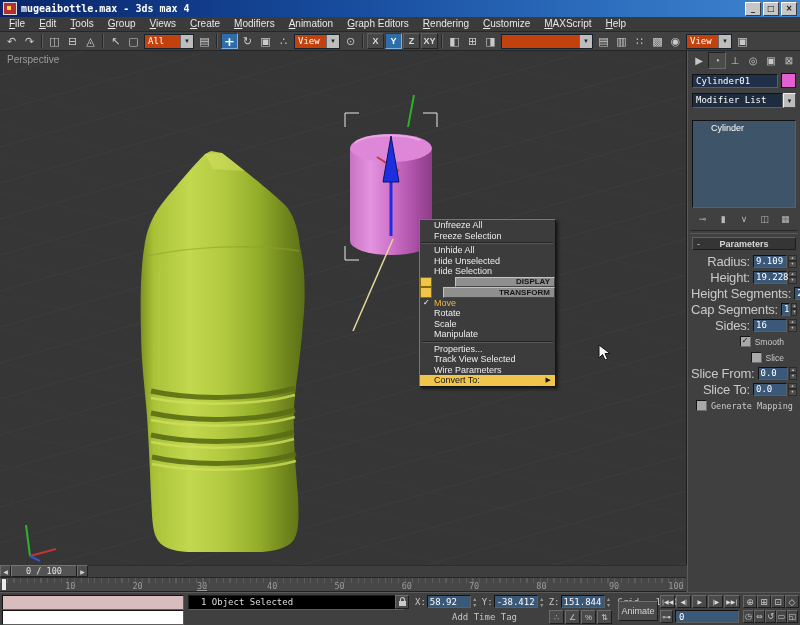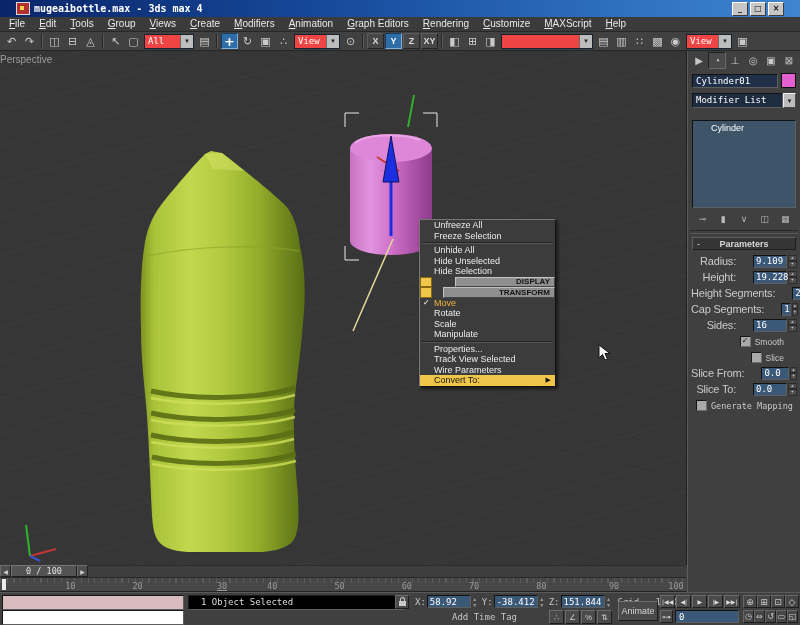--- a/index.html
+++ b/index.html
@@ -1,21 +1,21 @@
 <!DOCTYPE html>
 <html style="--accent: #f0c64a;"><head>
 <meta charset="utf-8">
 <style>
   html,body{margin:0;padding:0;background:#1a1a1a}
   #app{position:relative;width:800px;height:625px;background:#404040;overflow:hidden;
        font-family:"Liberation Sans",sans-serif;-webkit-font-smoothing:none}
   
   .titlebar{position:absolute;left:0;top:0;width:800px;height:17px;box-sizing:border-box;
     background:linear-gradient(90deg,#0a2569,#16499a 40%,#2d6dbd 75%,#3f85d0);
-    display:flex;align-items:center;padding:0 16px}
+    display:flex;align-items:center;padding:0 3px}
   .app-icon{width:12px;height:11px;margin-right:4px;background:#b23030;border:1px solid #dcdcdc;position:relative}
   .app-icon::after{content:'';position:absolute;left:3px;top:3px;width:4px;height:4px;background:#f4d348}
   .title-text{flex:1;color:#fff;font:bold 10px "DejaVu Sans Mono",monospace;white-space:nowrap;overflow:hidden}
   .winbtn{width:14px;height:12px;margin-left:2px;background:#c6c6c6;
     border:1px solid;border-color:#ffffff #3c3c3c #3c3c3c #ffffff;
     color:#111;font:bold 8px "DejaVu Sans",sans-serif;display:flex;align-items:center;justify-content:center}
   
   .menubar{position:absolute;left:0;top:17px;width:800px;height:15px;box-sizing:border-box;background:#3b3b3b;
     border-bottom:1px solid #272727;display:flex;align-items:center;padding-left:2px}
   .menu-item{color:#e8e8e8;font-size:10px;padding:1px 7px 2px;white-space:nowrap;cursor:default}
@@ -23,28 +23,28 @@
   
   .toolbar{position:absolute;left:0;top:32px;width:800px;height:19px;box-sizing:border-box;background:#414141;
     border-bottom:1px solid #252525;display:flex;align-items:center;gap:1px;padding:0 3px}
   .tbtn{min-width:17px;height:16px;display:flex;align-items:center;justify-content:center;
     color:#c9c9c9;font:11px "DejaVu Sans",sans-serif;background:transparent;border:1px solid transparent;box-sizing:border-box}
   .tbtn.active{background:#2e6da8;border-color:#173f66 #7fb0dc #7fb0dc #173f66;color:#fff}
   .axis-btn{width:17px;height:16px;display:flex;align-items:center;justify-content:center;box-sizing:border-box;
     color:#dcdcdc;font:bold 9px "Liberation Sans",sans-serif;background:#474747;border:1px solid;border-color:#5e5e5e #242424 #242424 #5e5e5e}
   .axis-btn.active{background:#2e6da8;border-color:#173f66 #7fb0dc #7fb0dc #173f66;color:#fff}
   .tsep{width:1px;height:14px;background:#272727;border-right:1px solid #5a5a5a;margin:0 2px}
-  .tdrop{height:15px;box-sizing:border-box;background:#ef4444;border:1px solid #16232f;display:flex;align-items:stretch;margin:13px 1px}
+  .tdrop{height:15px;box-sizing:border-box;background:#c2410c;border:1px solid #16232f;display:flex;align-items:stretch;margin:13px 1px}
   .tdrop .lbl{flex:1;color:#fff;font:9px "DejaVu Sans Mono",monospace;line-height:13px;padding:0 3px;white-space:nowrap;overflow:hidden}
   .tdrop .arrow{width:12px;background:#bdbdbd;border-left:1px solid #6a6a6a;color:#222;font-size:6px;display:flex;align-items:center;justify-content:center}
   
   .viewport{position:absolute;left:0;top:51px;width:686px;height:514px;background:#363636;overflow:hidden;
     border-right:1px solid #1d1d1d}
   .scene{position:absolute;left:0;top:0}
-  .vp-label{position:absolute;left:0;top:3px;color:#9d9d9d;font-size:10px;z-index:3}
+  .vp-label{position:absolute;left:7px;top:3px;color:#9d9d9d;font-size:10px;z-index:3}
   
   .ctx{position:absolute;z-index:20;background:#3c3c3c;box-sizing:border-box;
     border:1px solid;border-color:#777 #131313 #131313 #777;box-shadow:2px 2px 3px rgba(0,0,0,.55)}
   #ctxmenu{left:419px;top:168px;width:137px}
   #submenu{left:509px;top:330px;width:118px;z-index:21}
   .ctx-item{height:10.5px;line-height:10.5px;color:#ececec;font-size:9px;padding-left:14px;
     position:relative;white-space:nowrap;cursor:default}
   #submenu .ctx-item{height:11px;line-height:11px;padding-left:6px}
   .ctx-item.checked{color:#f0b63c}
   .ctx-item .chk{position:absolute;left:3px;top:0;color:#fff;font-size:8px}
@@ -76,21 +76,21 @@
     color:#222;font-size:6px;display:flex;align-items:center;justify-content:center;box-sizing:border-box}
   .stackbox{margin:4px 4px 0;height:86px;background:#3d5469;border:1px solid;border-color:#121212 #5e5e5e #5e5e5e #121212}
   .stack-item{color:#fff;font-size:9px;padding:2px 4px 0 18px}
   .stack-btns{display:flex;justify-content:space-between;margin:4px 7px 0}
   .sbtn{width:15px;height:13px;color:#b8b8b8;font-size:9px;display:flex;align-items:center;justify-content:center}
   .groove{height:2px;border-top:1px solid #282828;border-bottom:1px solid #585858;margin:5px 2px 3px}
   .rollout-hdr{margin:2px 4px 4px;height:13px;background:#353535;border:1px solid;border-color:#606060 #1e1e1e #1e1e1e #606060;
     color:#d8d8d8;font-weight:bold;font-size:9px;display:flex;align-items:center;justify-content:center;position:relative;box-sizing:border-box}
   .rollout-hdr .minus{position:absolute;left:4px;font-weight:normal}
   .spin-row{display:flex;align-items:center;height:14px;margin:2px 3px 0}
-  .spin-label{flex:1;text-align:right;color:#c9c9c9;font-size:11px;letter-spacing:-.2px;padding-right:17px;white-space:nowrap}
+  .spin-label{flex:1;text-align:right;color:#c9c9c9;font-size:13px;letter-spacing:-.2px;padding-right:3px;white-space:nowrap}
   .spin-field{width:34px;height:13px;line-height:11px;padding-left:2px;background:#3a5878}
   .spinner{width:9px;height:13px;display:flex;flex-direction:column;margin-left:1px}
   .spinner span{flex:1;background:#4c4c4c;border:1px solid #2c2c2c;color:#bbb;font-size:4px;line-height:4px;
     text-align:center;box-sizing:border-box;overflow:hidden}
   .chk-row{display:flex;align-items:center;height:13px;margin:3px 3px 0;justify-content:flex-end;padding-right:13px}
   .chk-row.left{justify-content:flex-start;padding:0 0 0 5px}
   .chkbox{width:9px;height:9px;background:#a9a9a9;border:1px solid;border-color:#161616 #6e6e6e #6e6e6e #161616;
     margin-right:4px;color:#101010;font:bold 8px "DejaVu Sans",sans-serif;line-height:8px;text-align:center;box-sizing:content-box}
   .chk-label{color:#c9c9c9;font-size:8.5px;white-space:nowrap}
   
@@ -558,21 +558,21 @@
     <div class="ts-arrow">◀</div>
     <div class="ts-btn">0 / 100</div>
     <div class="ts-arrow">▶</div>
     <div class="ts-track"></div>
   </div>
 
   <div class="trackbar" id="trackbar">
     <div class="tb-cursor"></div>
   <span class="tb-label" style="left: 70.3px;">10</span>
       <span class="tb-label" style="left: 137.6px;">20</span>
-      <span class="tb-label" style="left: 222px; text-decoration: underline;">30</span>
+      <span class="tb-label" style="left: 202px; text-decoration: underline;">30</span>
       <span class="tb-label" style="left: 272.2px;">40</span>
       <span class="tb-label" style="left: 339.5px;">50</span>
       <span class="tb-label" style="left: 406.8px;">60</span>
       <span class="tb-label" style="left: 474.1px;">70</span>
       <span class="tb-label" style="left: 541.4px;">80</span>
       <span class="tb-label" style="left: 614px;">90</span>
       <span class="tb-label" style="left: 676px;">100</span>
     </div>
 
   <div class="statusarea">

